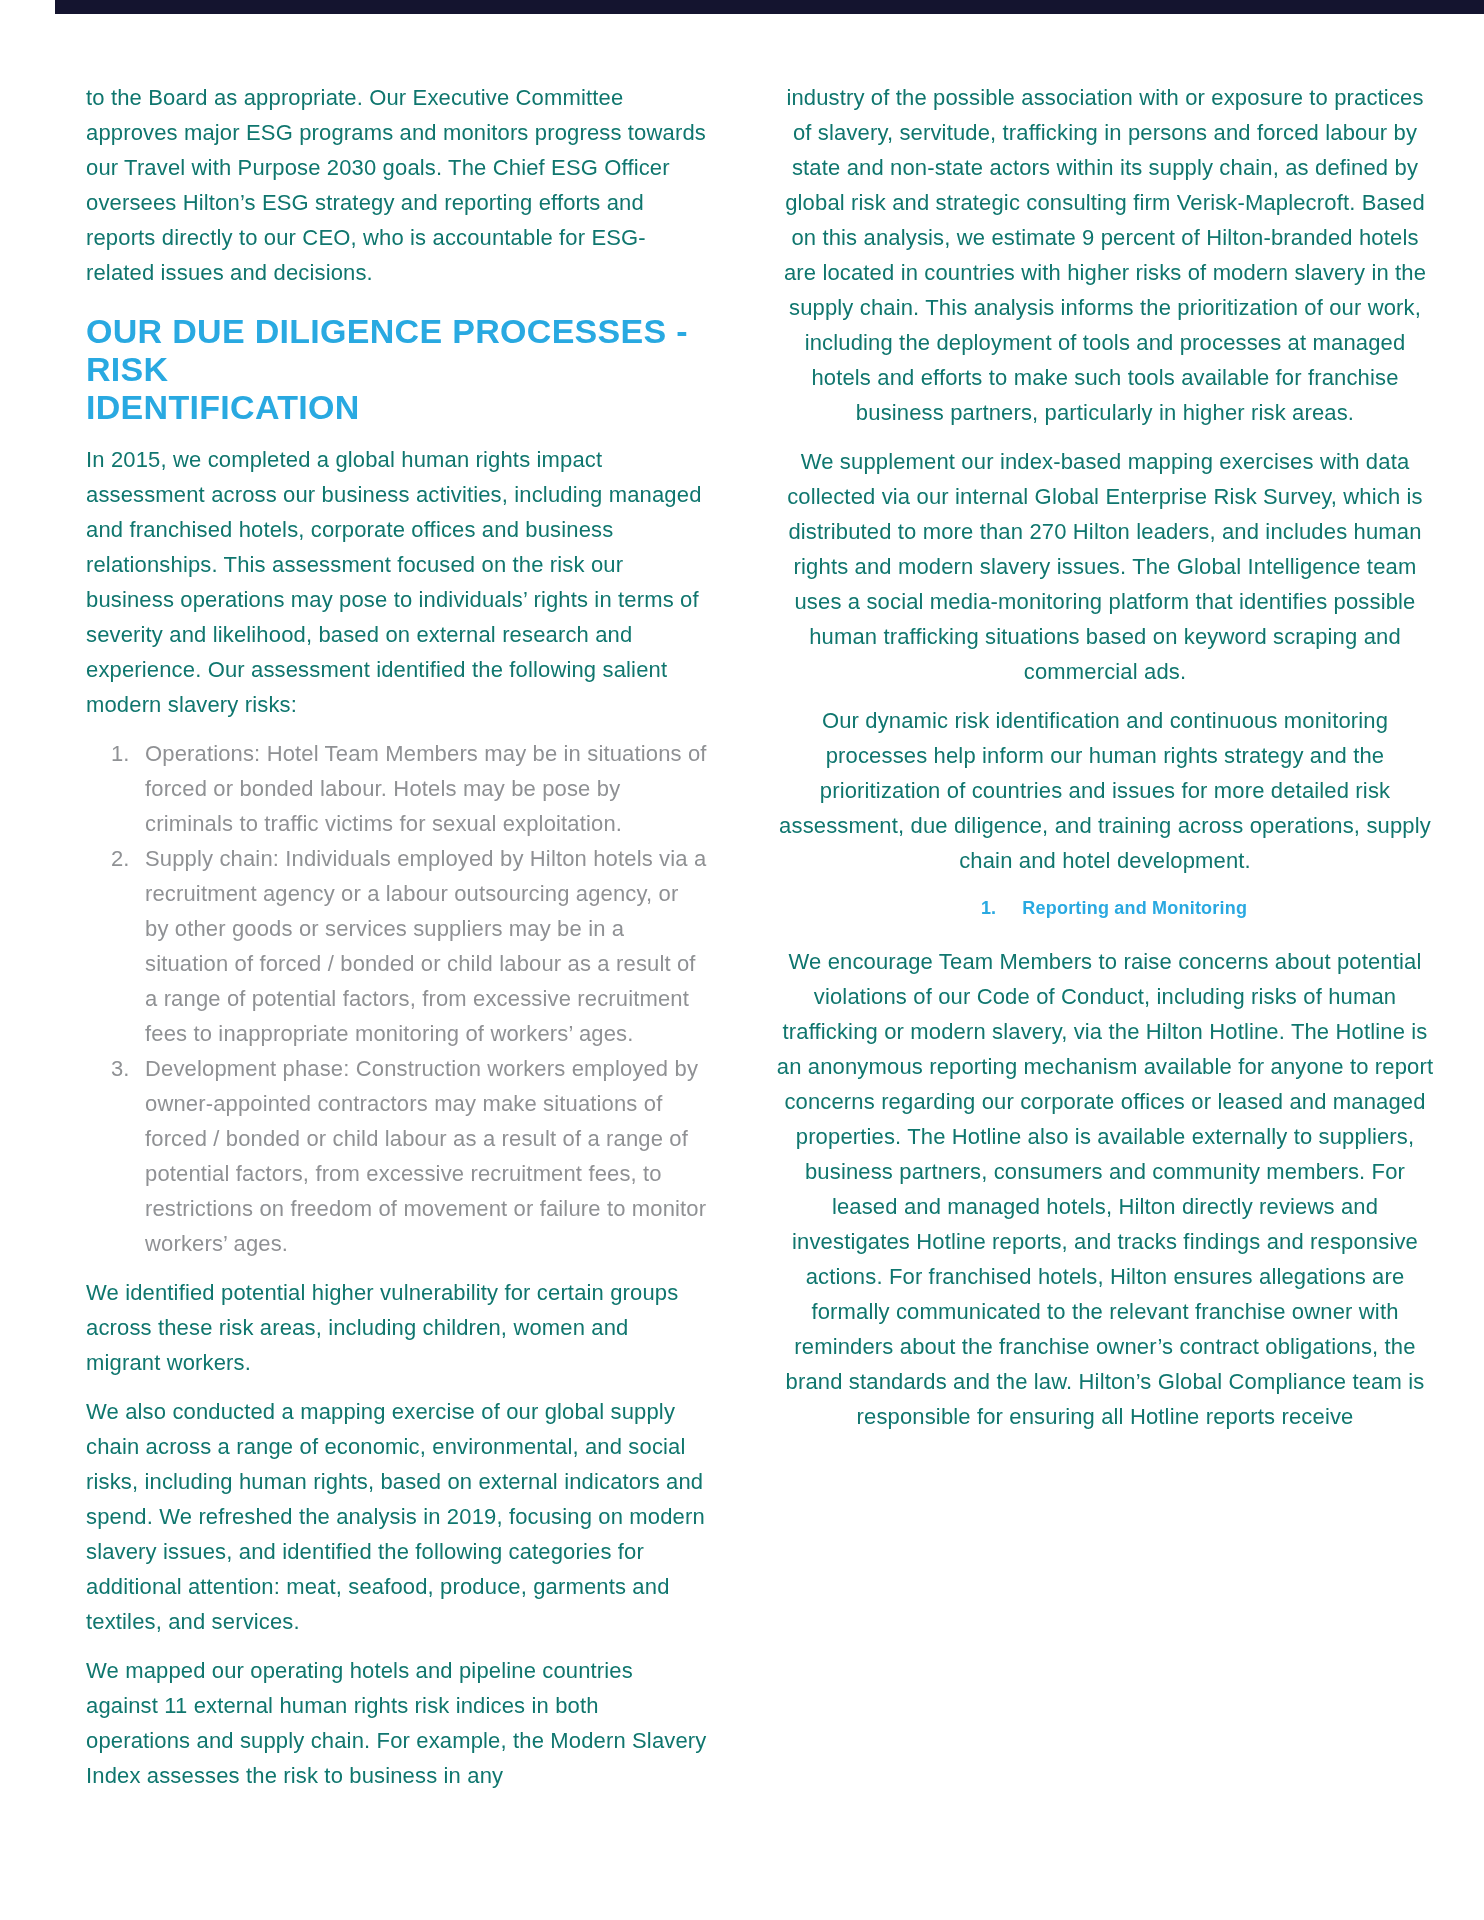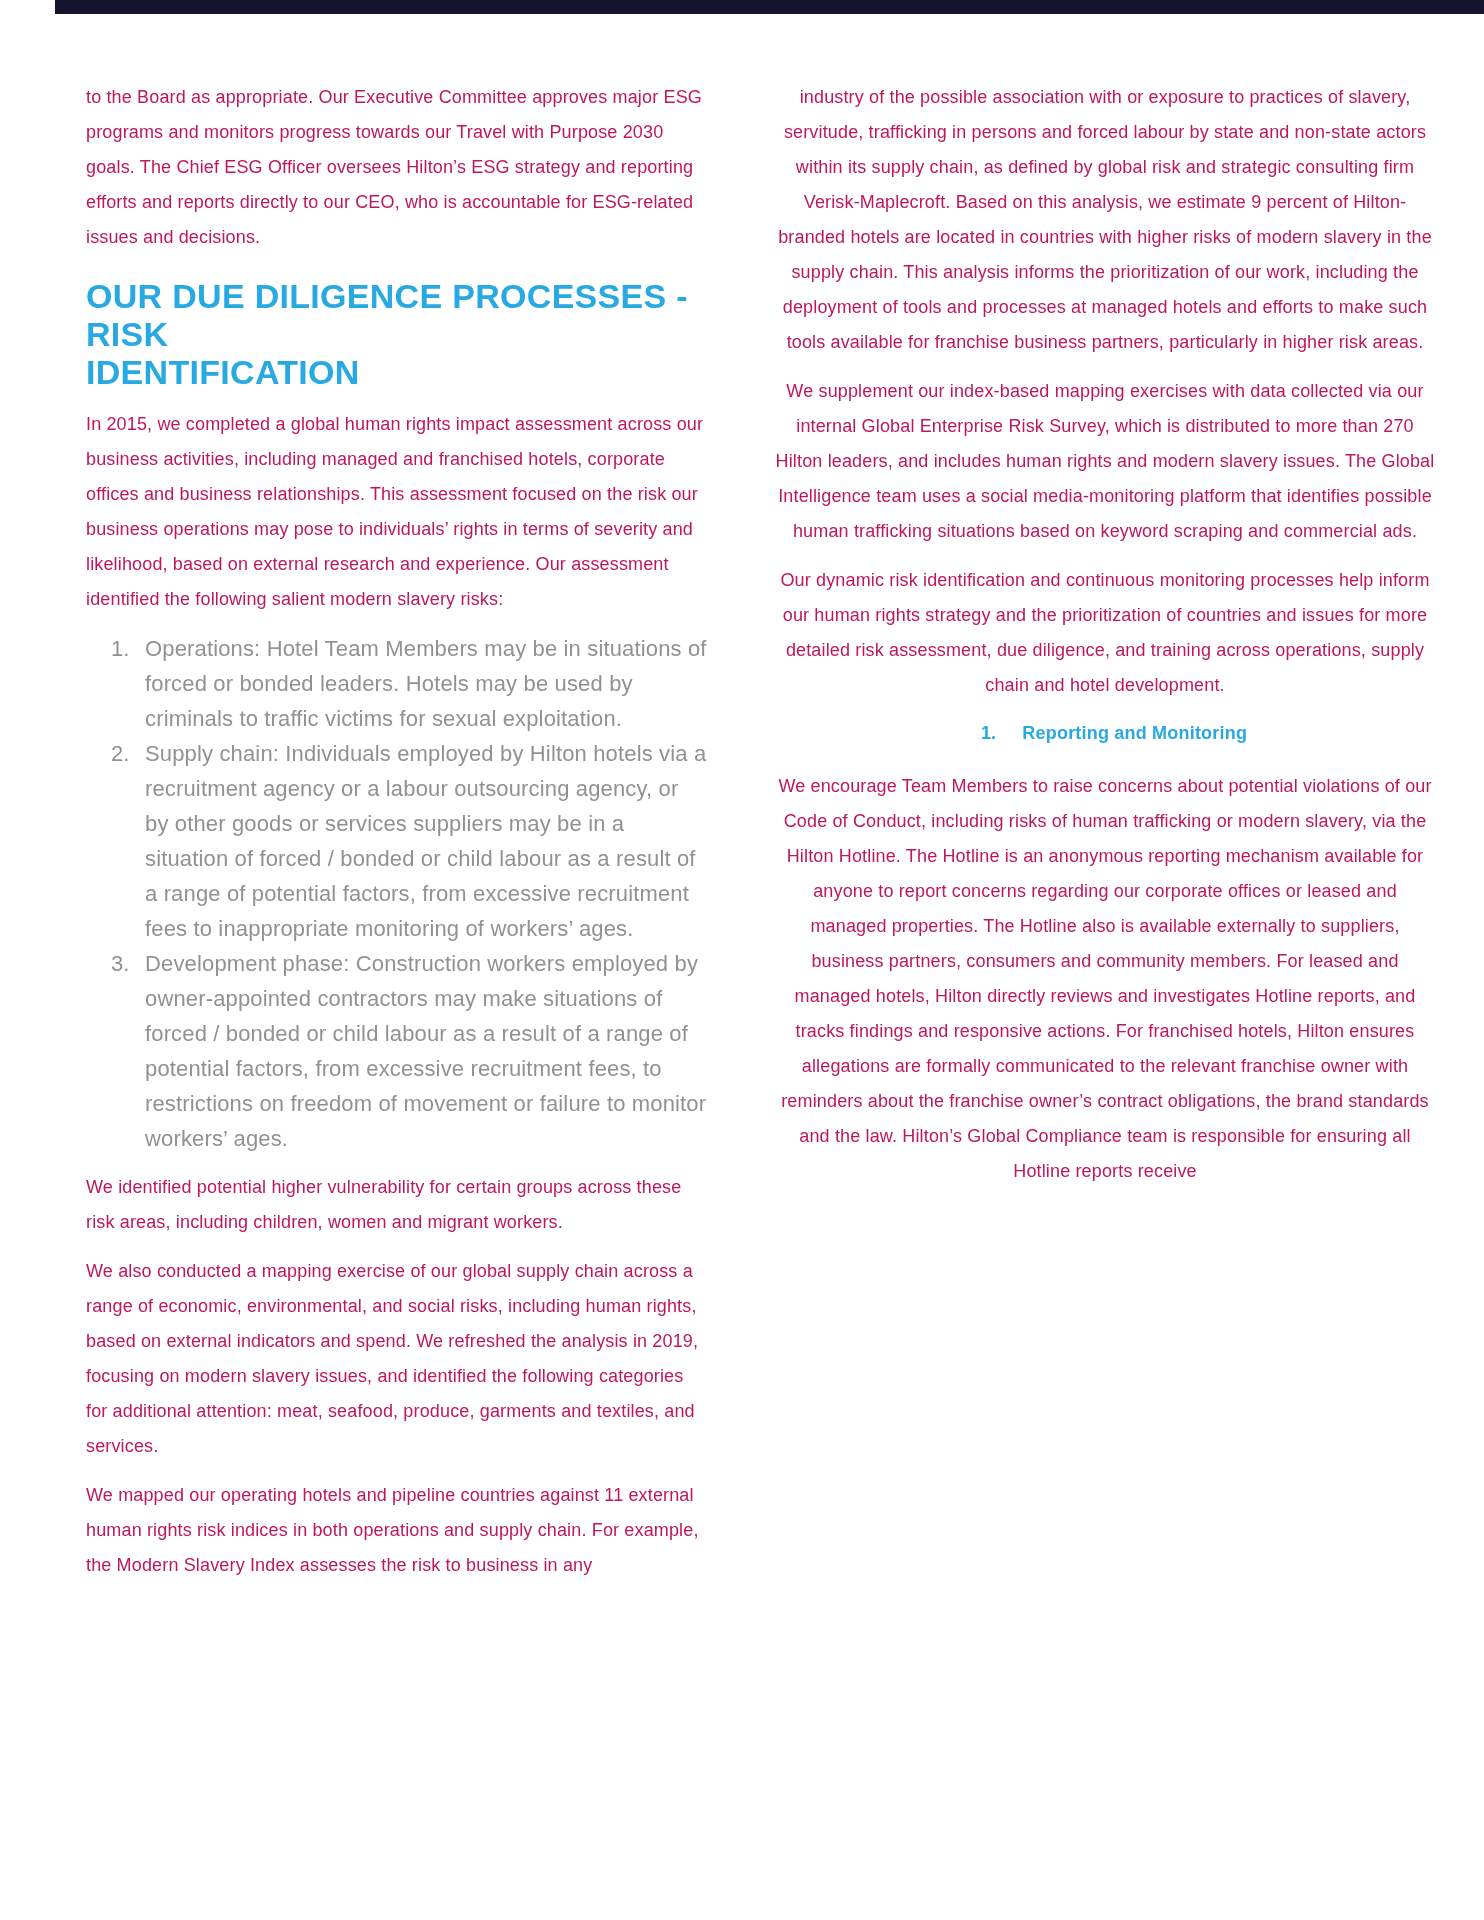--- a/index.html
+++ b/index.html
@@ -31,24 +31,24 @@
     gap: 66px;
   }
   .col {
     display: block;
   }
   .col-left  { width: 622px; }
   .col-right { width: 662px; text-align: center; }
 
   .body-p {
     margin: 0 0 14px 0;
-    font-size: 18px;
+    font-size: 22px;
     line-height: 35px;
     letter-spacing: 0.15px;
-    color: #be185d;
+    color: #0f766e;
     font-weight: 400;
   }
   .section-heading {
     margin: 22px 0 16px 0;
     color: #29a9e1;
     font-size: 34px;
     line-height: 38px;
     font-weight: 700;
     letter-spacing: 0.3px;
     text-transform: uppercase;
@@ -104,21 +104,21 @@
       <h2 class="section-heading">
         <span class="hline">OUR DUE DILIGENCE PROCESSES - RISK</span>
         <span class="hline">IDENTIFICATION</span>
       </h2>
 
       <p class="body-p">In 2015, we completed a global human rights impact assessment across our business activities, including managed and franchised hotels, corporate offices and business relationships. This assessment focused on the risk our business operations may pose to individuals’ rights in terms of severity and likelihood, based on external research and experience. Our assessment identified the following salient modern slavery risks:</p>
 
       <ol class="num-list">
         <li>
           <span class="li-num">1.</span>
-          <span class="li-text">Operations: Hotel Team Members may be in situations of forced or bonded leaders. Hotels may be used by criminals to traffic victims for sexual exploitation.</span>
+          <span class="li-text">Operations: Hotel Team Members may be in situations of forced or bonded labour. Hotels may be pose by criminals to traffic victims for sexual exploitation.</span>
         </li>
         <li>
           <span class="li-num">2.</span>
           <span class="li-text">Supply chain: Individuals employed by Hilton hotels via a recruitment agency or a labour outsourcing agency, or by other goods or services suppliers may be in a situation of forced / bonded or child labour as a result of a range of potential factors, from excessive recruitment fees to inappropriate monitoring of workers’ ages.</span>
         </li>
         <li>
           <span class="li-num">3.</span>
           <span class="li-text">Development phase: Construction workers employed by owner-appointed contractors may make situations of forced / bonded or child labour as a result of a range of potential factors, from excessive recruitment fees, to restrictions on freedom of movement or failure to monitor workers’ ages.</span>
         </li>
       </ol>

